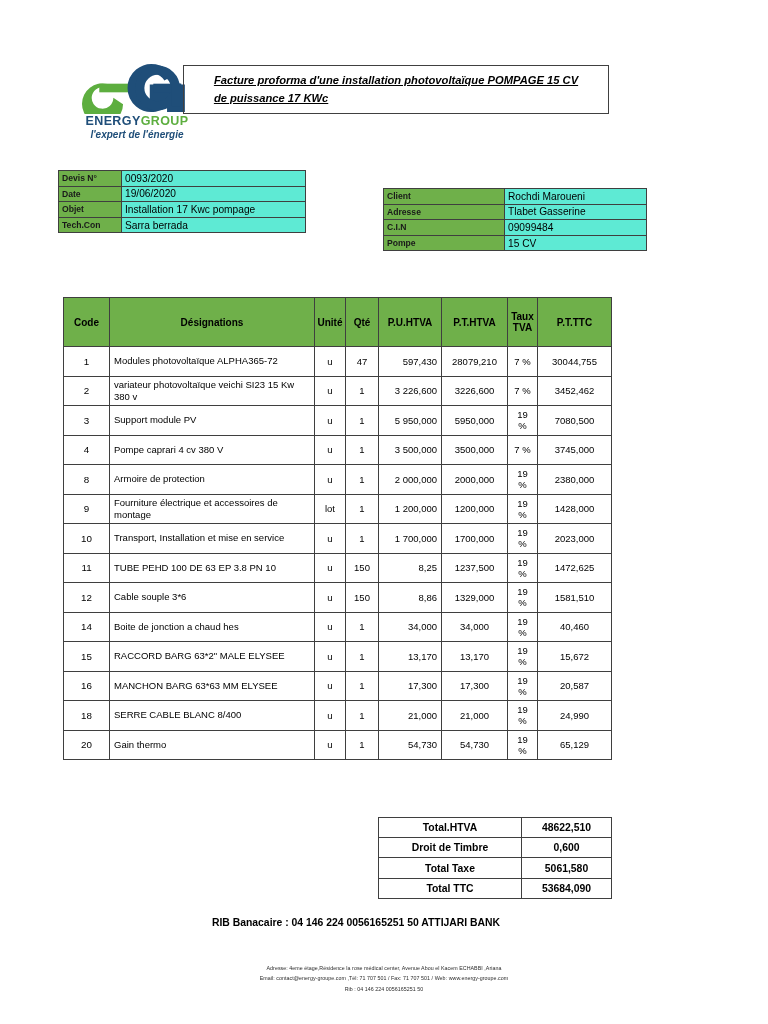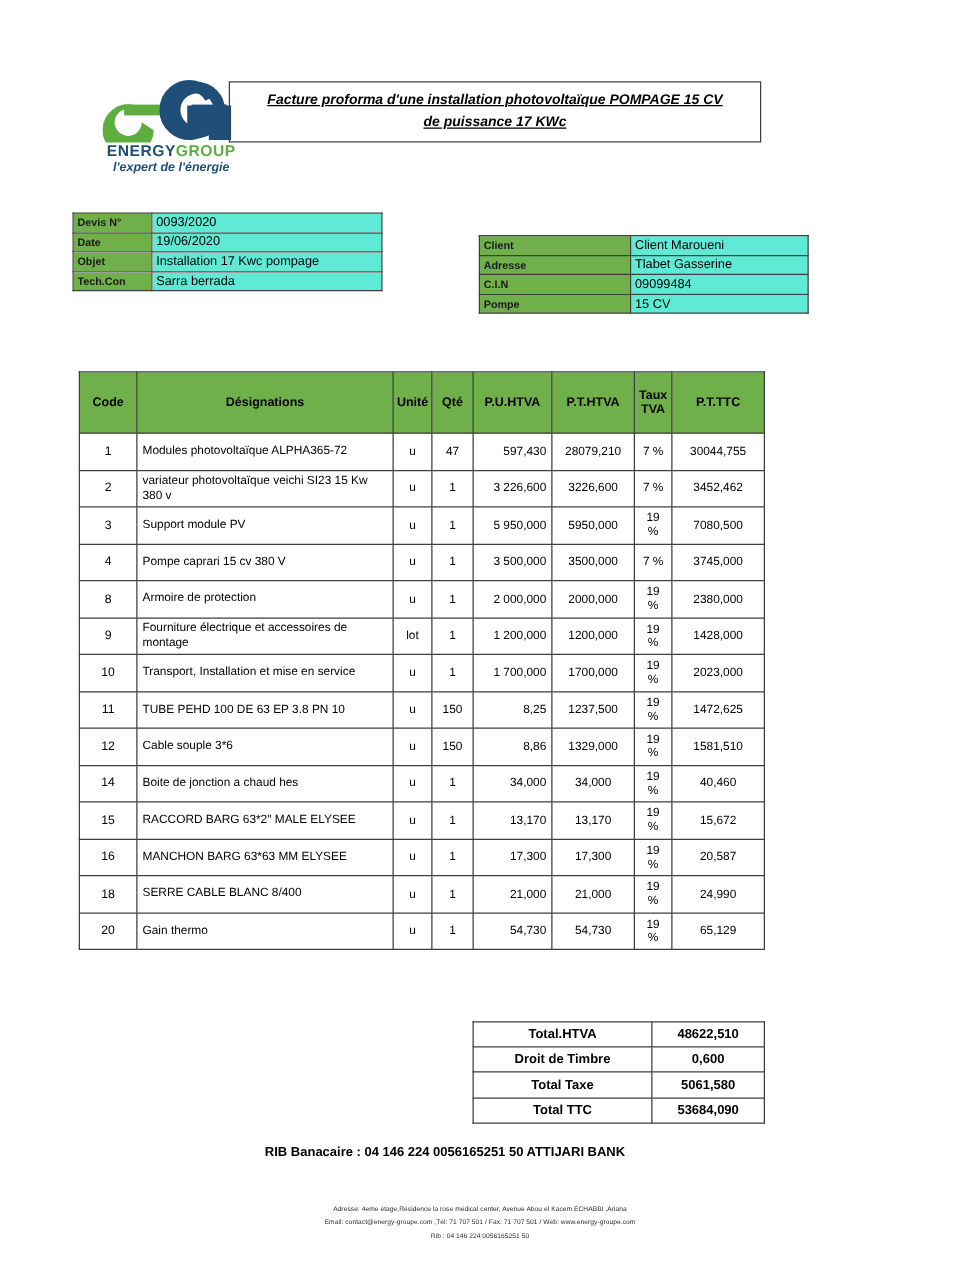--- a/index.html
+++ b/index.html
@@ -71,21 +71,21 @@
     display: flex;
     align-items: center;
     justify-content: center;
     padding: 0 8px;
   }
   .title-text {
     font-size: 11.2px;
     font-weight: bold;
     font-style: italic;
     text-decoration: underline;
-    text-align: center;
+    text-align: left;
     line-height: 1.55;
   }
   .title-text .l2 { display: block; }
 
   
   .info-left {
     position: absolute;
     left: 58px;
     top: 170px;
     width: 248px;
@@ -267,21 +267,21 @@
         <td class="k">Tech.Con</td>
         <td class="v">Sarra berrada</td>
       </tr>
     </tbody>
   </table>
 
   <table class="info-right">
     <tbody>
       <tr>
         <td class="k">Client</td>
-        <td class="v">Client Maroueni</td>
+        <td class="v">Rochdi Maroueni</td>
       </tr>
       <tr>
         <td class="k">Adresse</td>
         <td class="v">Tlabet Gasserine</td>
       </tr>
       <tr>
         <td class="k">C.I.N</td>
         <td class="v">09099484</td>
       </tr>
       <tr>
@@ -340,21 +340,21 @@
           <td class="c-desig">Support module PV</td>
           <td class="c-unite">u</td>
           <td class="c-qte">1</td>
           <td class="c-pu">5 950,000</td>
           <td class="c-pt">5950,000</td>
           <td class="c-taux">19 %</td>
           <td class="c-ttc">7080,500</td>
         </tr>
         <tr>
           <td class="c-code">4</td>
-          <td class="c-desig">Pompe caprari 15 cv 380 V</td>
+          <td class="c-desig">Pompe caprari 4 cv 380 V</td>
           <td class="c-unite">u</td>
           <td class="c-qte">1</td>
           <td class="c-pu">3 500,000</td>
           <td class="c-pt">3500,000</td>
           <td class="c-taux">7 %</td>
           <td class="c-ttc">3745,000</td>
         </tr>
         <tr>
           <td class="c-code">8</td>
           <td class="c-desig">Armoire de protection</td>

